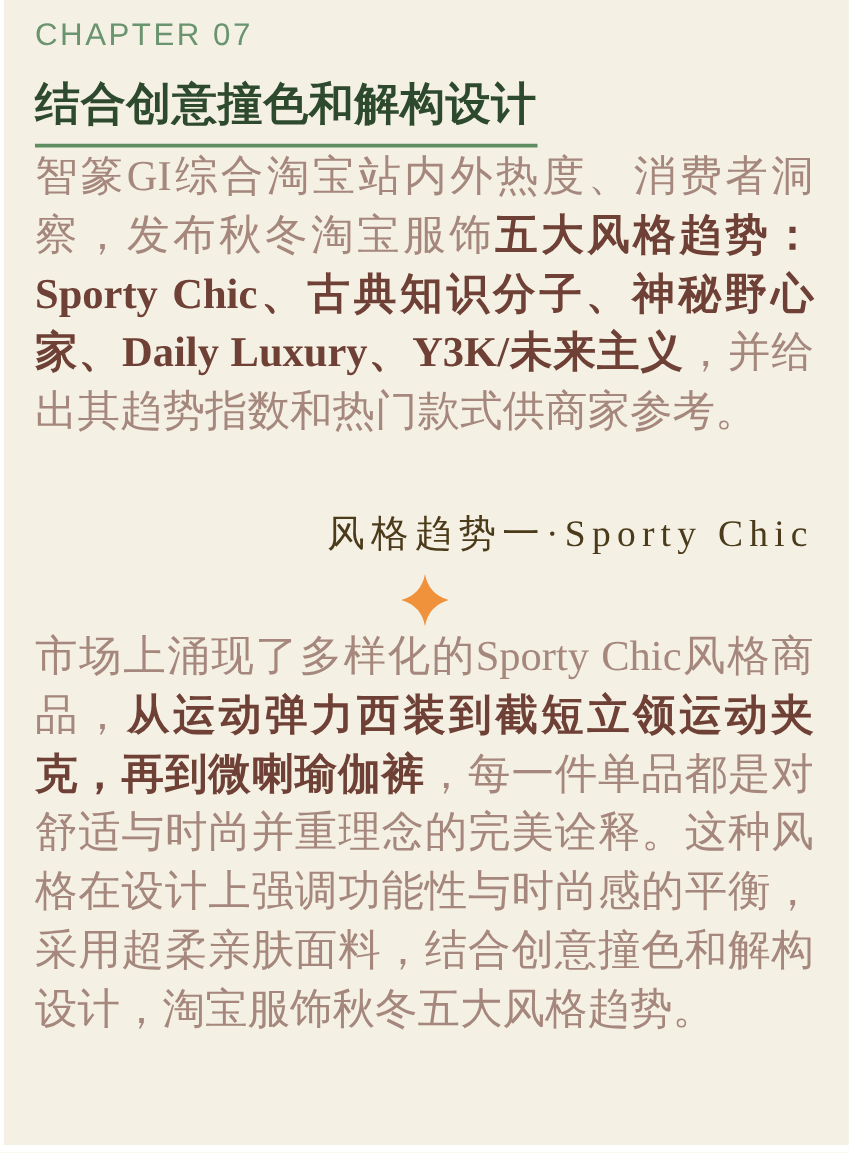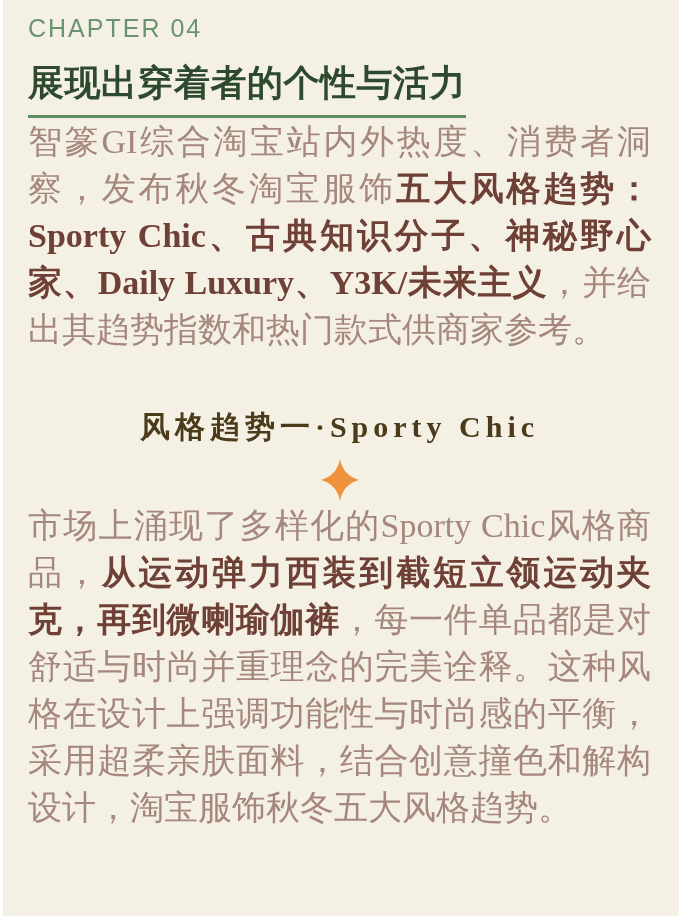--- a/index.html
+++ b/index.html
@@ -46,42 +46,42 @@
   }
   p.body .b {
     font-weight: 700;
     color: #6e4036;
   }
   .p-intro  { margin-top: 36px; }
   .p-style  { margin-top: 28px; }
   .p-market { margin-top: 46px; }
   .section-heading {
     font-family: "Liberation Serif", serif;
-    font-weight: 700;
+    font-weight: 400;
     font-size: 30px;
     color: #4c3b1b;
     letter-spacing: 5px;
-    text-align: center;
+    text-align: right;
     margin: 54px 0 0 0;
   }
   .sparkle-wrap {
     text-align: center;
     margin-top: 10px;
     height: 44px;
   }
 </style>
 </head>
 <body>
 
 <div class="page">
   <div class="content">
 
-    <div class="chapter">CHAPTER 04</div>
+    <div class="chapter">CHAPTER 07</div>
 
-    <h1 class="title">展现出穿着者的个性与活力</h1>
+    <h1 class="title">结合创意撞色和解构设计</h1>
 
     <p class="body p-intro"><span>智篆GI综合淘宝站内外热度、消费者洞察，发布秋冬淘宝服饰</span><span class="b">五大风格趋势：Sporty Chic、古典知识分子、神秘野心家、Daily Luxury、Y3K/未来主义</span><span>，并给出其趋势指数和热门款式供商家参考。</span></p>
 
     <h2 class="section-heading">风格趋势一·Sporty Chic</h2>
 
     <div class="sparkle-wrap">
       <svg width="38" height="44" viewBox="0 0 40 44" aria-hidden="true">
         <path d="M20,0 Q23,17 40,22 Q23,27 20,44 Q17,27 0,22 Q17,17 20,0 Z" fill="#f0923c"></path>
       </svg>
     </div>

